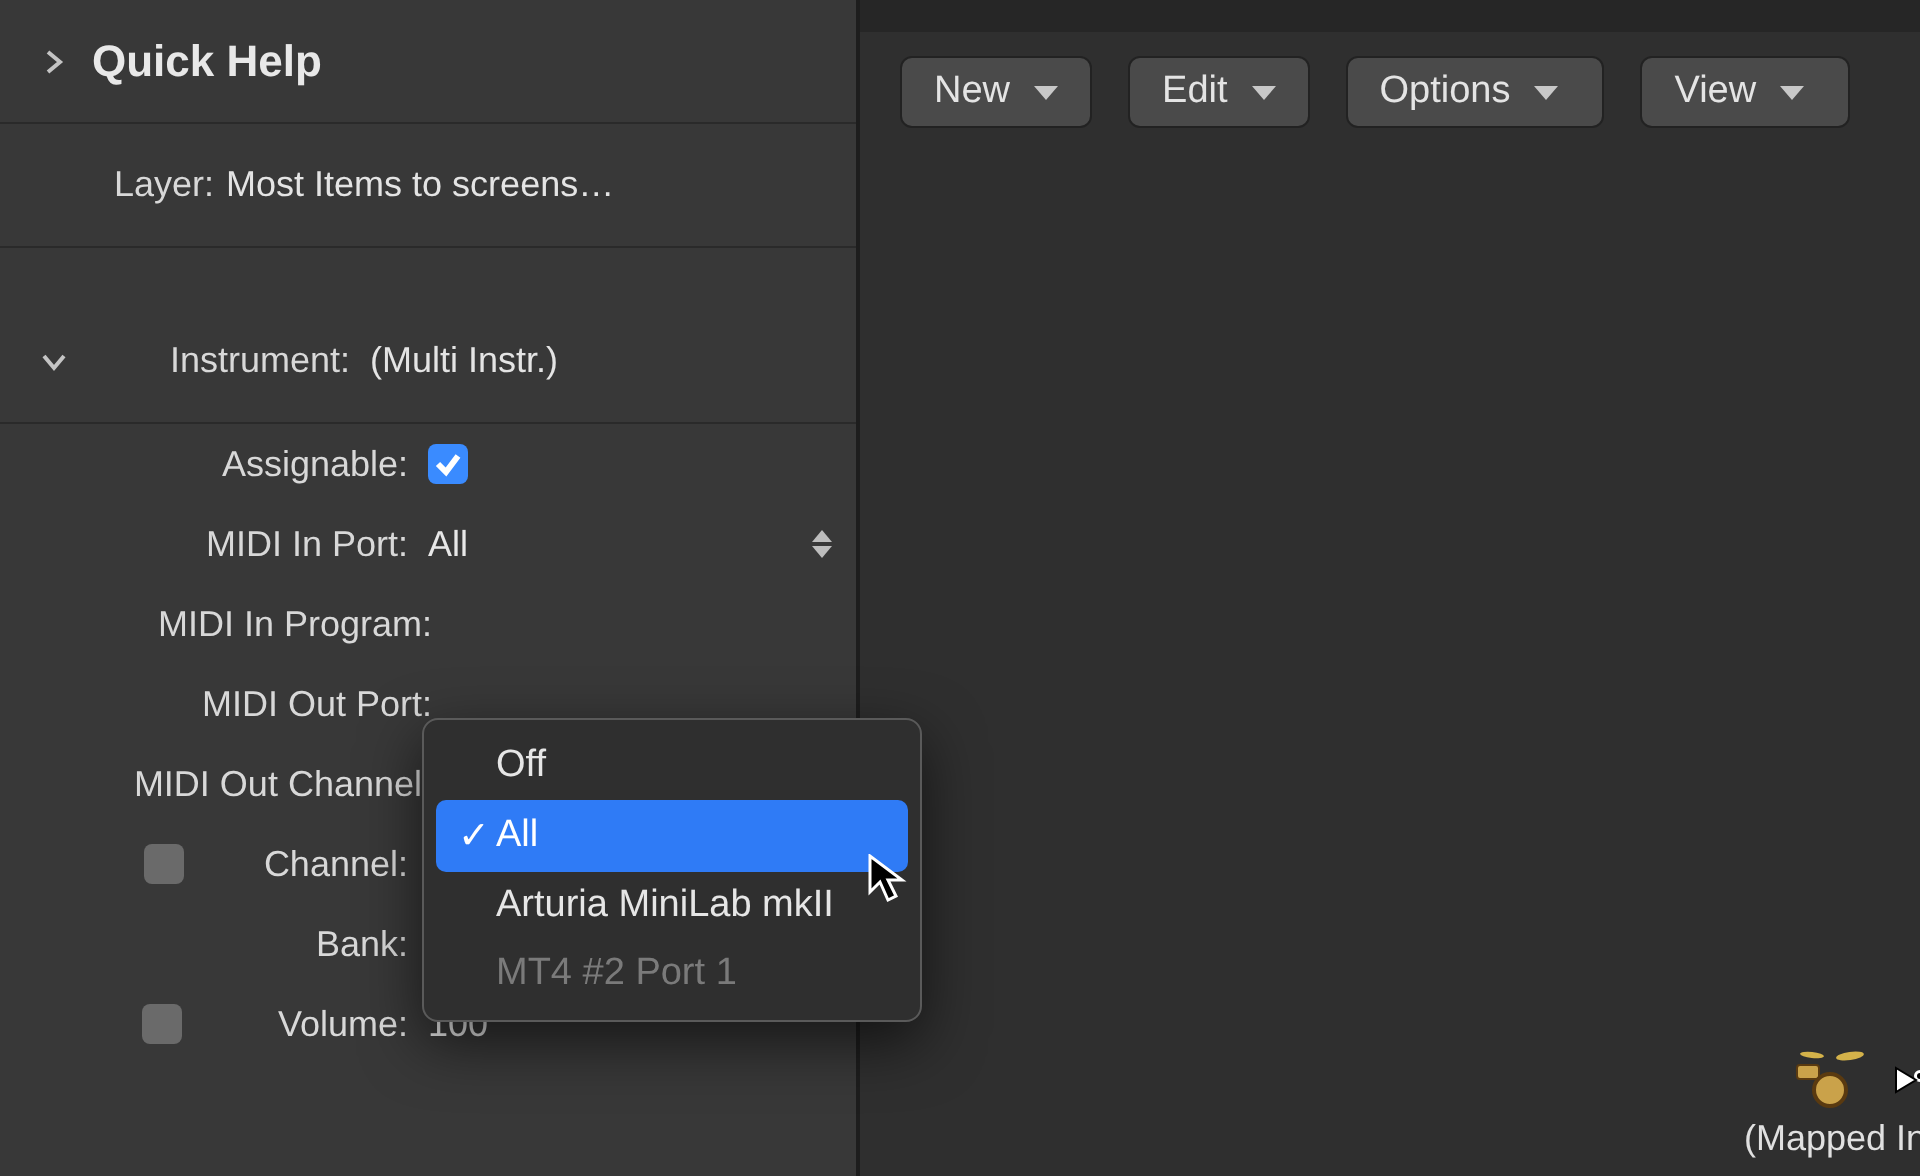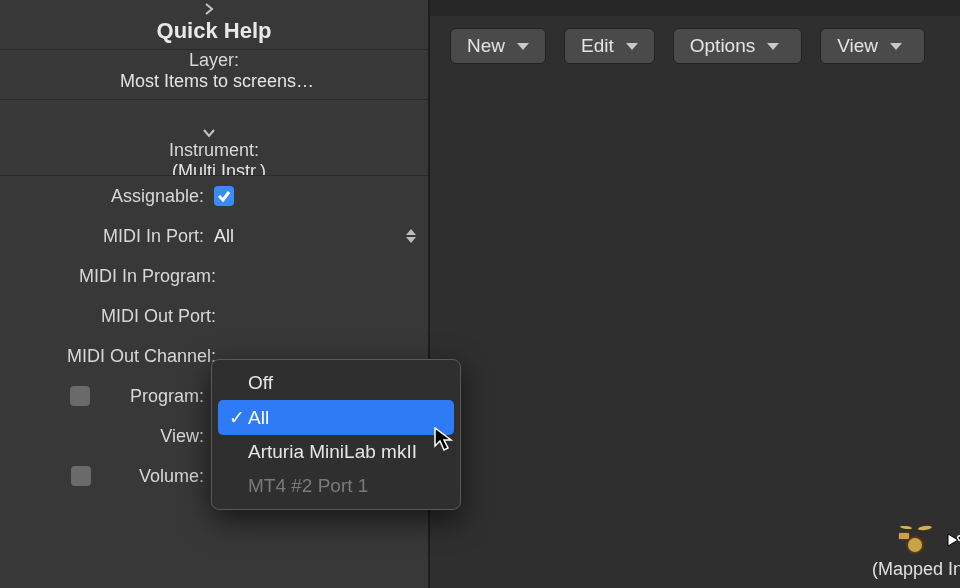--- a/index.html
+++ b/index.html
@@ -14,25 +14,25 @@
     --dropdown-border:#555;
     --node-bg:#fcfcfc;
     --cell-bg:#c0c0c0;
     --cell-border:#4a4a4a;
   }
   *{box-sizing:border-box;font-family:-apple-system,Helvetica,Arial,sans-serif;}
   body{margin:0;width:960px;height:588px;background:var(--bg-darker);overflow:hidden;color:var(--text);font-size:18px;}
   .app{display:flex;width:100%;height:100%;}
   
   .sidebar{width:430px;background:var(--sidebar-bg);border-right:2px solid #1d1d1d;display:flex;flex-direction:column;}
-  .row{display:flex;align-items:center;height:50px;padding:0 18px;border-bottom:1px solid #2a2a2a;position:relative;flex-direction:column;}
+  .row{display:flex;align-items:center;height:62px;padding:0 18px;border-bottom:1px solid #2a2a2a;position:relative;}
   .disclosure{width:18px;height:18px;display:inline-flex;align-items:center;justify-content:center;margin-right:10px;}
   .disclosure svg{width:14px;height:14px;fill:none;stroke:#c4c4c4;stroke-width:2;}
   .big-title{font-size:22px;font-weight:600;color:#e8e8e8;}
-  .label{color:var(--text);}
+  .label{color:var(--text);margin-left:39px;}
   .value{color:#e4e4e4;margin-left:6px;white-space:nowrap;overflow:hidden;text-overflow:ellipsis;max-width:250px;}
   
   .param-rows{display:flex;flex-direction:column;}
   .prow{display:flex;align-items:center;height:40px;padding:0 14px;}
   .prow .plabel{flex:0 0 200px;text-align:right;color:var(--text);padding-right:10px;font-size:18px;}
   .prow .pval{flex:1;display:flex;align-items:center;color:#e8e8e8;font-size:18px;}
   .icon-row{height:72px;}
   .icon-row .plabel{align-self:center;}
   .checkbox{width:20px;height:20px;border-radius:4px;background:#6a6a6a;display:inline-block;}
   .checkbox.checked{background:#3a8bff;display:inline-flex;align-items:center;justify-content:center;}
@@ -145,27 +145,27 @@
       </div>
 
       <div class="prow">
         <div class="plabel" style="flex-basis:212px">MIDI Out Channel:</div>
         <div class="pval"></div>
       </div>
 
       <div class="prow">
         <div class="plabel" style="display:flex;align-items:center;justify-content:flex-end;gap:40px;">
           <span class="checkbox"></span>
-          <span>Program:</span>
+          <span>Channel:</span>
         </div>
         <div class="pval"></div>
       </div>
 
       <div class="prow" style="position:relative">
-        <div class="plabel">View:</div>
+        <div class="plabel">Bank:</div>
         <div class="pval">÷</div>
         <span class="updown">
             <span class="up"></span>
             <span class="dn"></span>
           </span>
       </div>
 
       <div class="prow">
         <div class="plabel" style="display:flex;align-items:center;justify-content:flex-end;gap:48px;">
           <span class="checkbox"></span>

